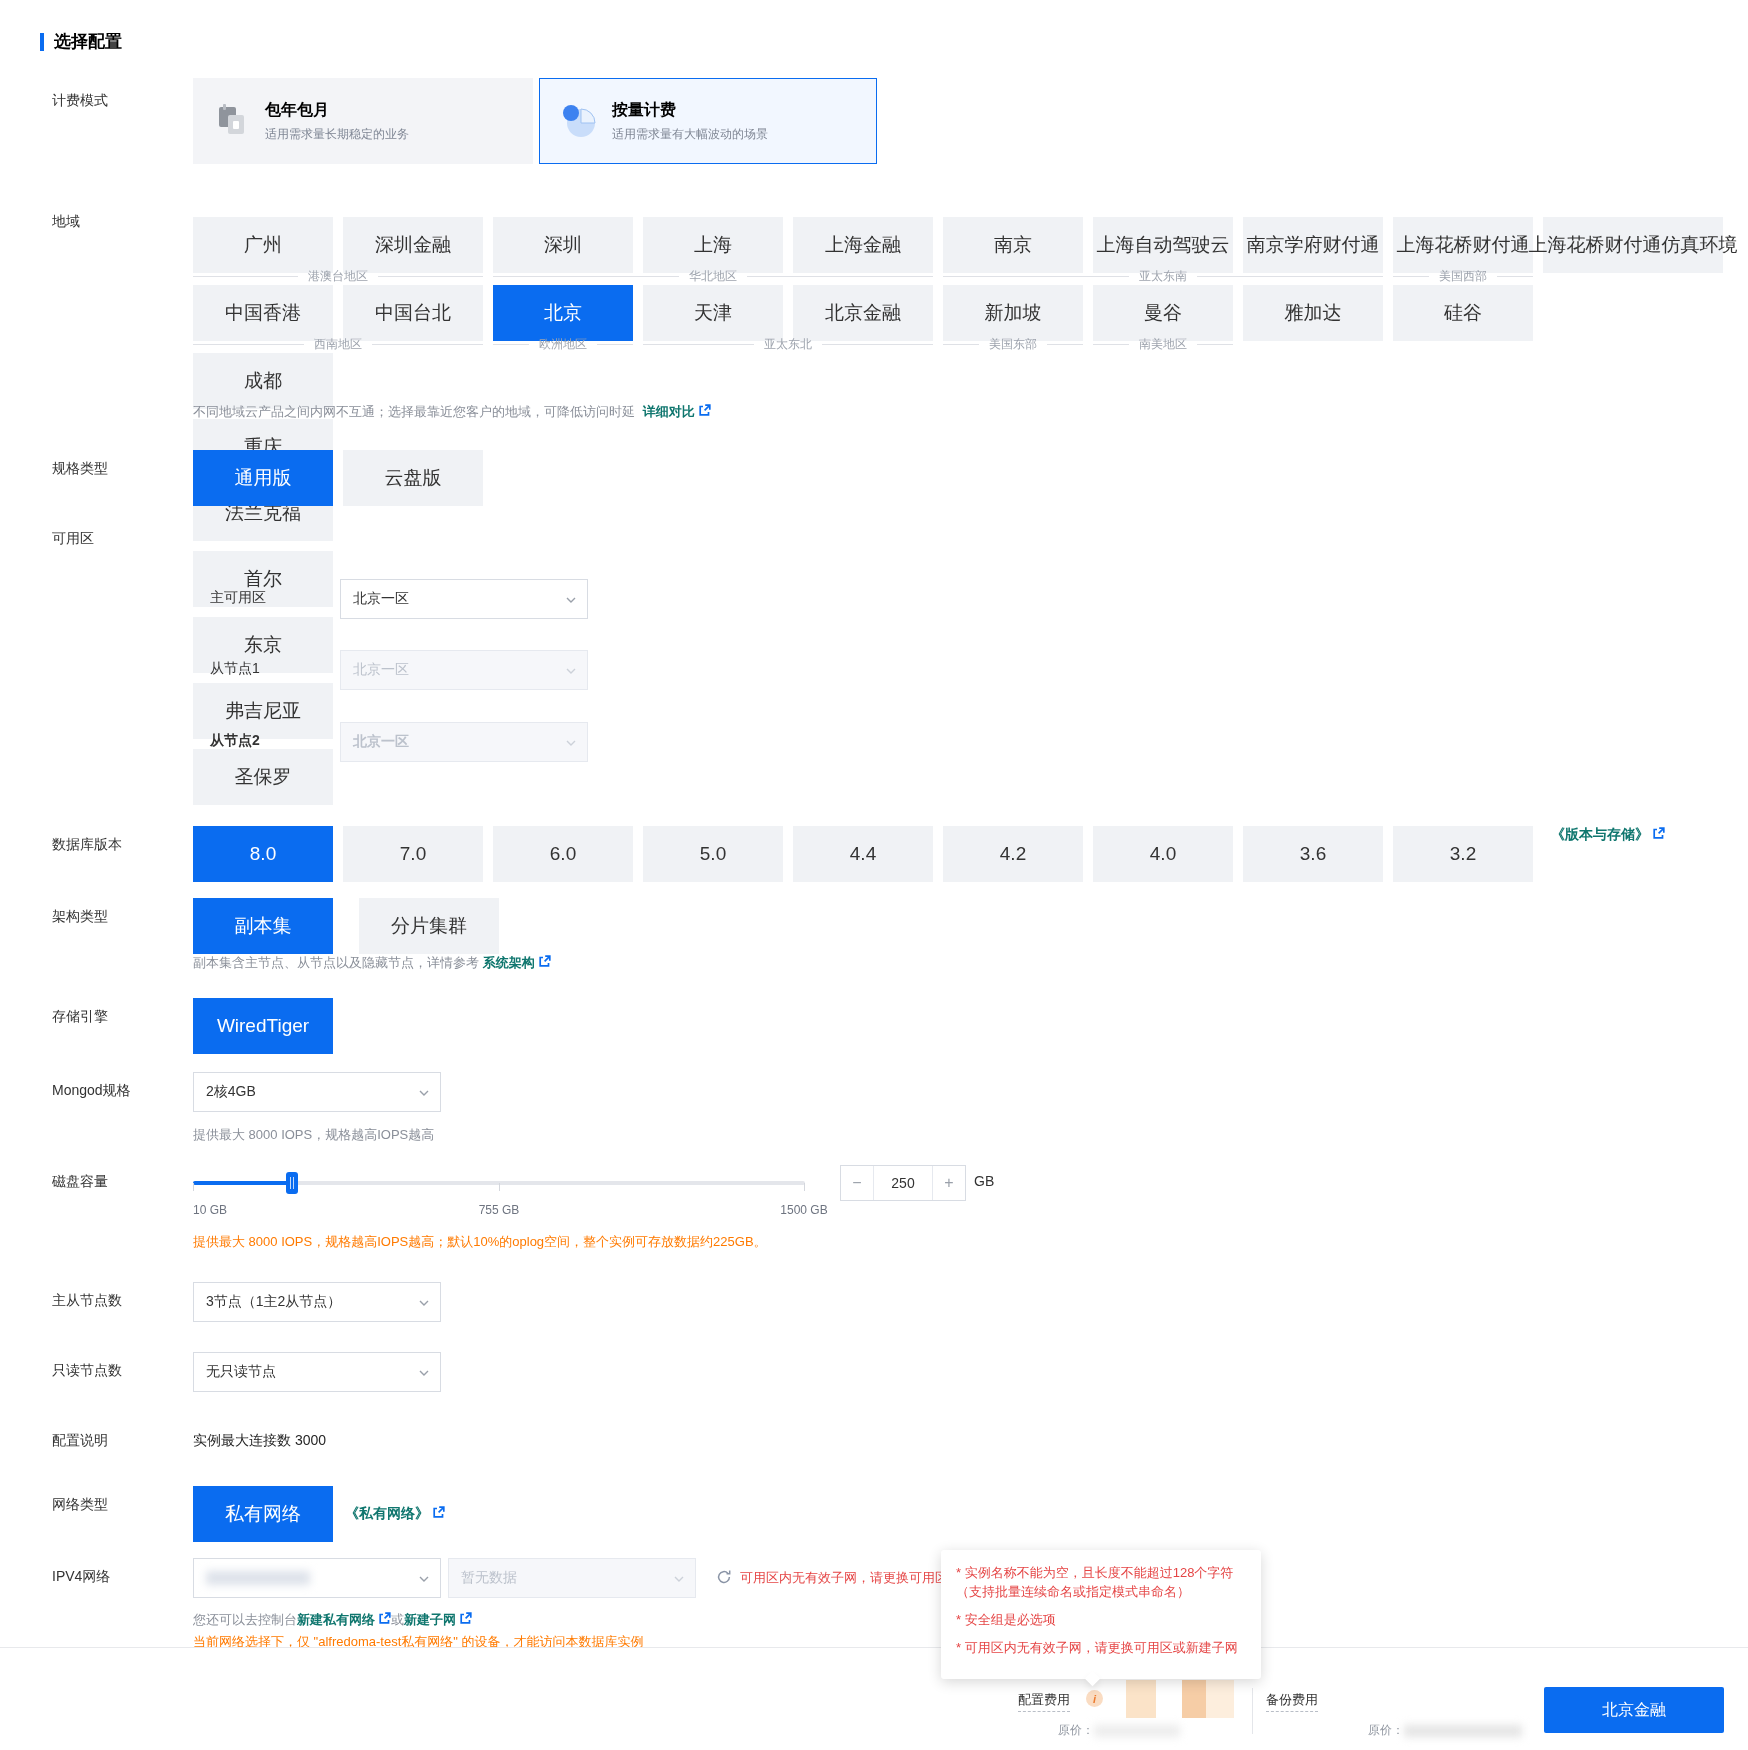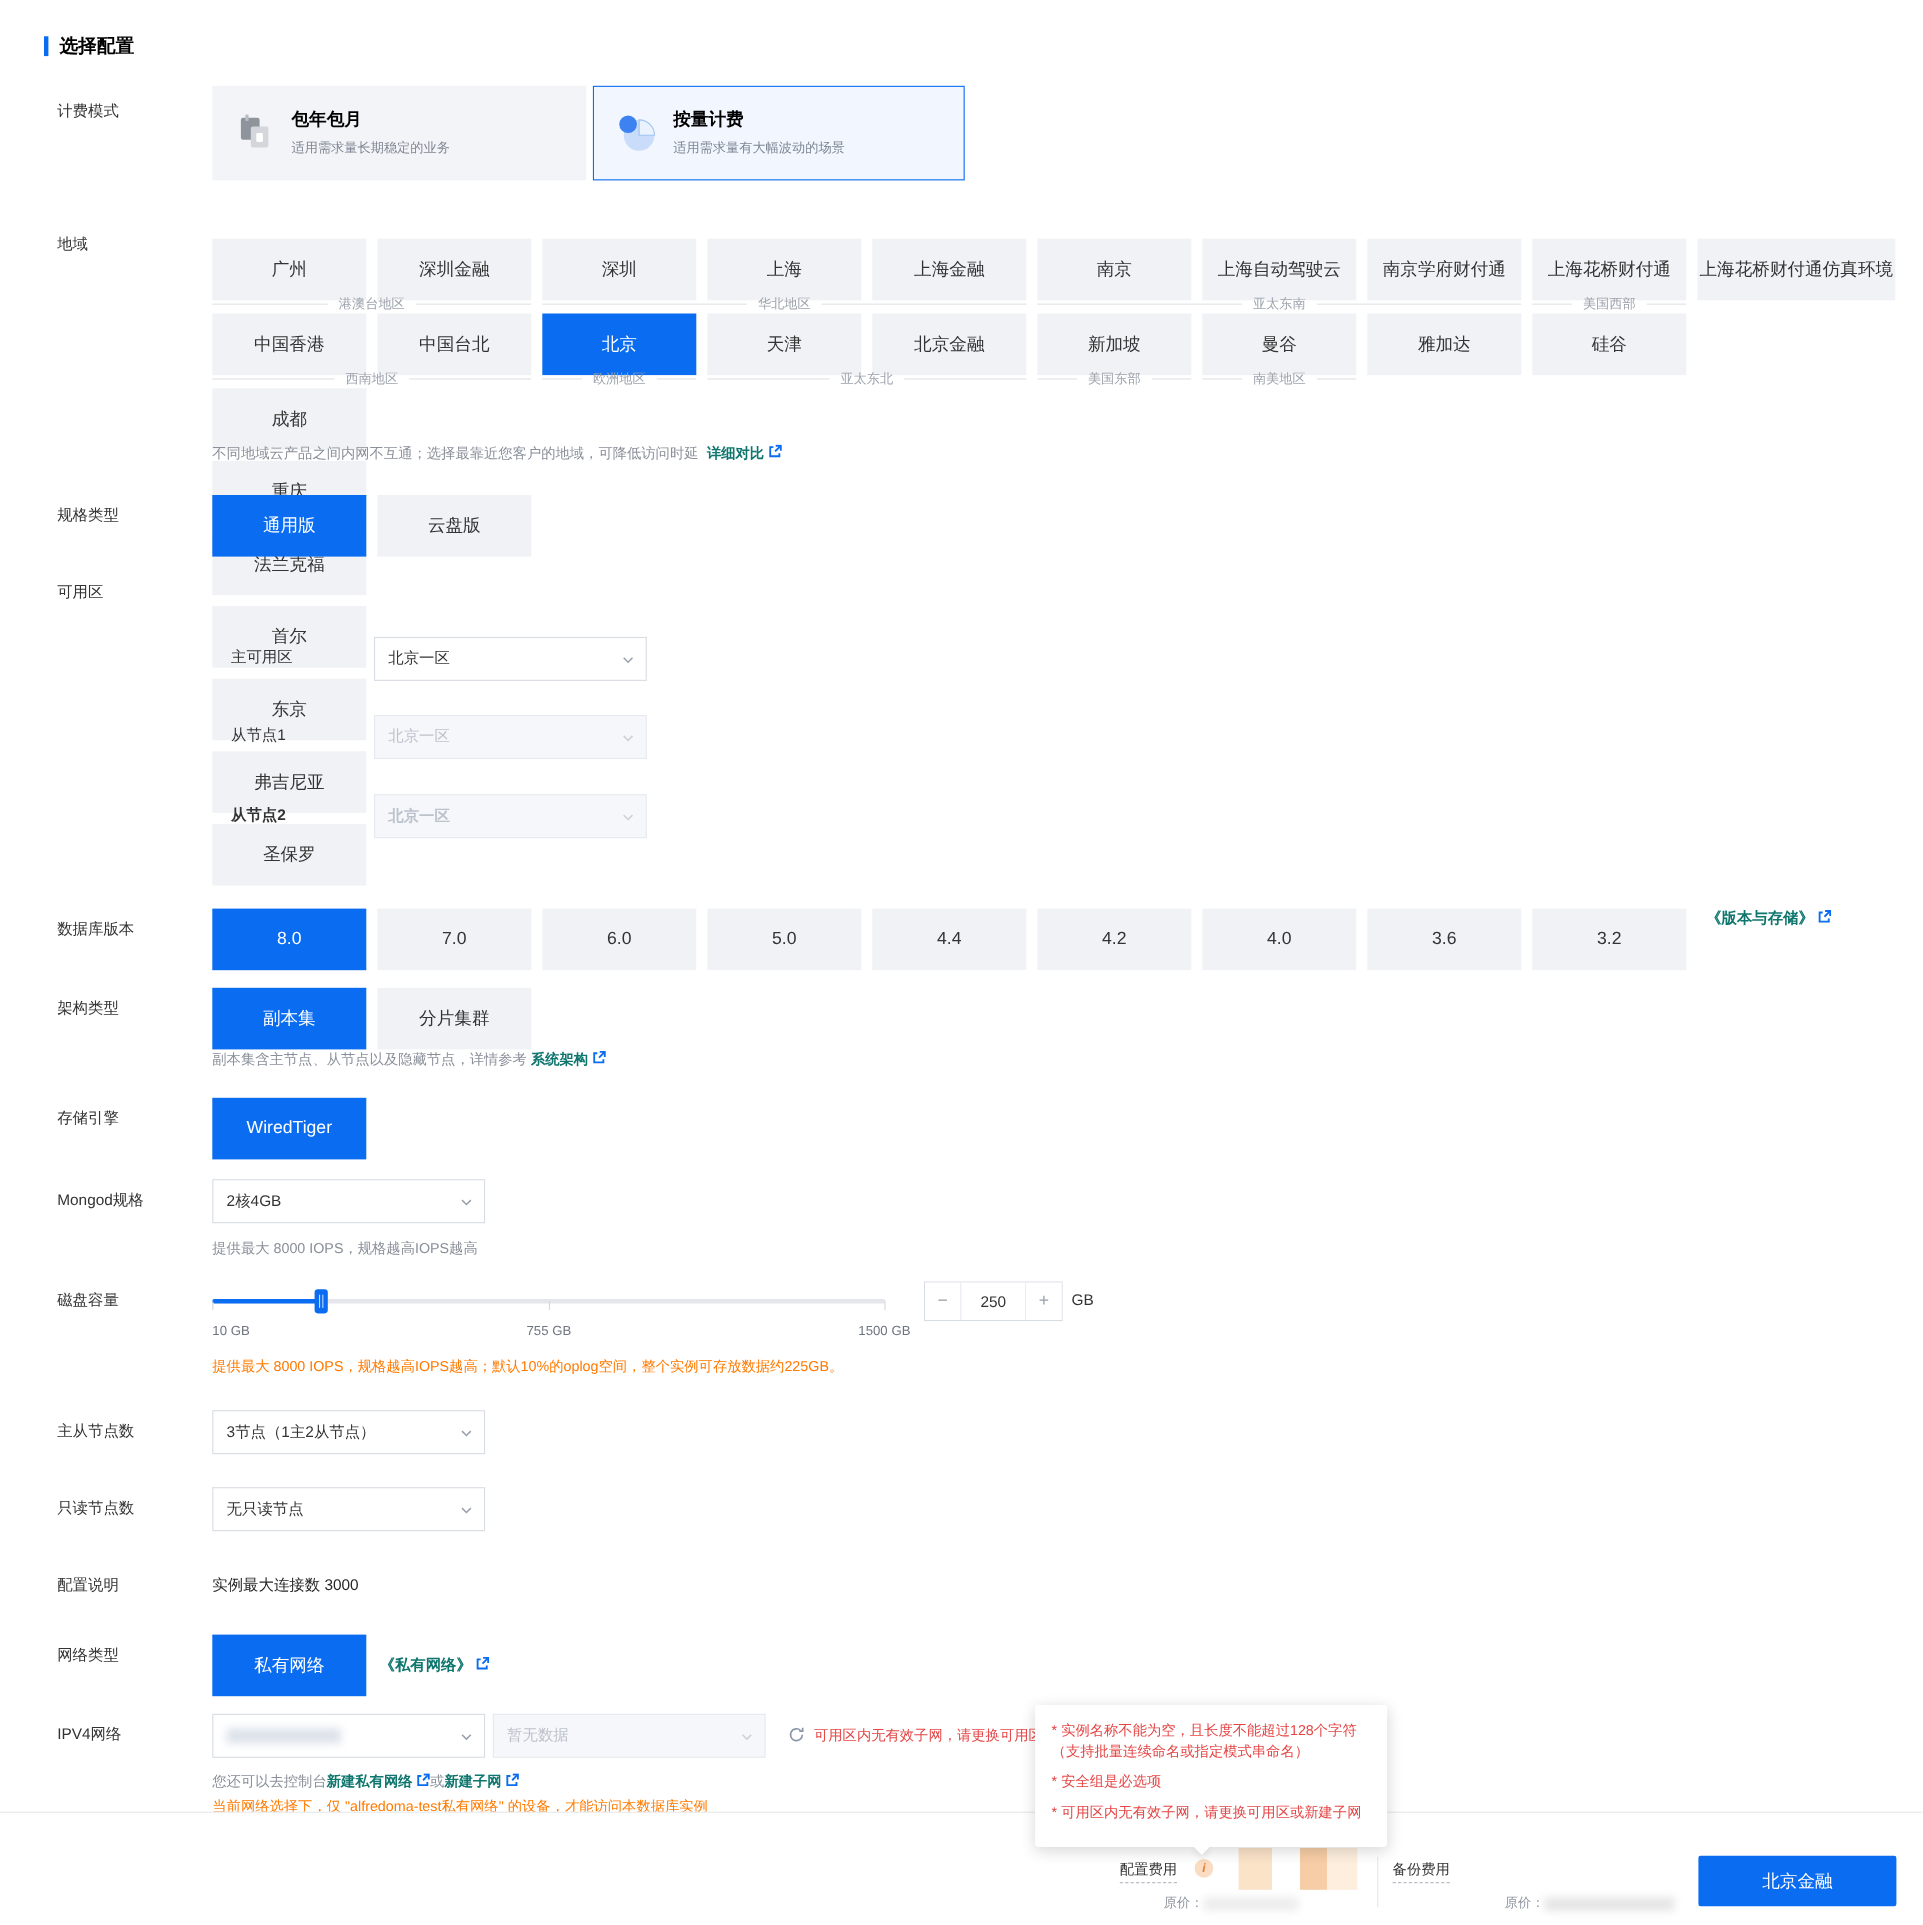--- a/index.html
+++ b/index.html
@@ -20,21 +20,21 @@
   .bcard .bico{width:38px;height:38px;margin-right:14px;flex:none;}
   .bcard .bt{font-size:16px;font-weight:bold;color:#000;line-height:20px;}
   .bcard .bd{font-size:12px;color:#7f8694;margin-top:6px;}
 
   
   .ghead{display:flex;align-items:center;font-size:12px;color:#9da3ad;height:16px;box-sizing:border-box;}
   .ghead .gl{flex:1;height:1px;background:#dfe1e6;}
   .ghead .gt{padding:0 10px;white-space:nowrap;}
   .gheads{position:absolute;display:flex;gap:10px;}
   .btnrow{position:absolute;display:flex;gap:10px;}
-  .rbtn{box-sizing:border-box;display:flex;align-items:center;justify-content:center;width:140px;height:56px;background:#f0f2f5;color:#333;font-size:16px;cursor:pointer;white-space:nowrap;}
+  .rbtn{box-sizing:border-box;display:flex;align-items:center;justify-content:center;width:140px;height:56px;background:#f0f2f5;color:#333;font-size:19px;cursor:pointer;white-space:nowrap;}
   .rbtn.wide{width:180px;}
   .rbtn.selected{background:#0a6cf0;color:#fff;}
   .gw-140{width:140px;}.gw-290{width:290px;}.gw-440{width:440px;}.gw-1080{width:1080px;}
   .note{font-size:13px;color:#8a8f99;}
   .link{color:#0f766e;cursor:pointer;text-decoration:none;}
   .link.bold{font-weight:bold;}
   .exti{display:inline-block;vertical-align:-1px;margin-left:3px;color:#0a6cf0;}
 
   
   .drop{width:248px;height:40px;border:1px solid #d8dce3;background:#fff;display:flex;align-items:center;box-sizing:border-box;padding:0 30px 0 12px;font-size:14px;color:#333;position:relative;cursor:pointer;}
@@ -284,21 +284,21 @@
               <path d="M7.2 1.2h4.6v4.6" fill="none" stroke="currentColor" stroke-width="1.7"></path>
               <path d="M11.4 1.6L6.6 6.4" stroke="currentColor" stroke-width="1.7"></path>
             </svg></span>
       </div>
     </div>
   </div>
 
   <div class="sec" style="top:898px;">
     <div class="label">架构类型</div>
     <div class="content" style="width:1000px;">
-      <div style="display:flex;gap:10px;">
+      <div style="display:flex;gap:26px;">
         <div class="rbtn selected">副本集</div>
         <div class="rbtn">分片集群</div>
       </div>
       <div class="note" style="position:absolute;top:56px;left:0;white-space:nowrap;">
         <span>副本集含主节点、从节点以及隐藏节点，详情参考 </span>
         <a class="link bold">系统架构</a><span class="exti"><svg width="13" height="13" viewBox="0 0 13 13">
               <path d="M5 2.5H2.2v8.3h8.3V8" fill="none" stroke="currentColor" stroke-width="1.7"></path>
               <path d="M7.2 1.2h4.6v4.6" fill="none" stroke="currentColor" stroke-width="1.7"></path>
               <path d="M11.4 1.6L6.6 6.4" stroke="currentColor" stroke-width="1.7"></path>
             </svg></span>

